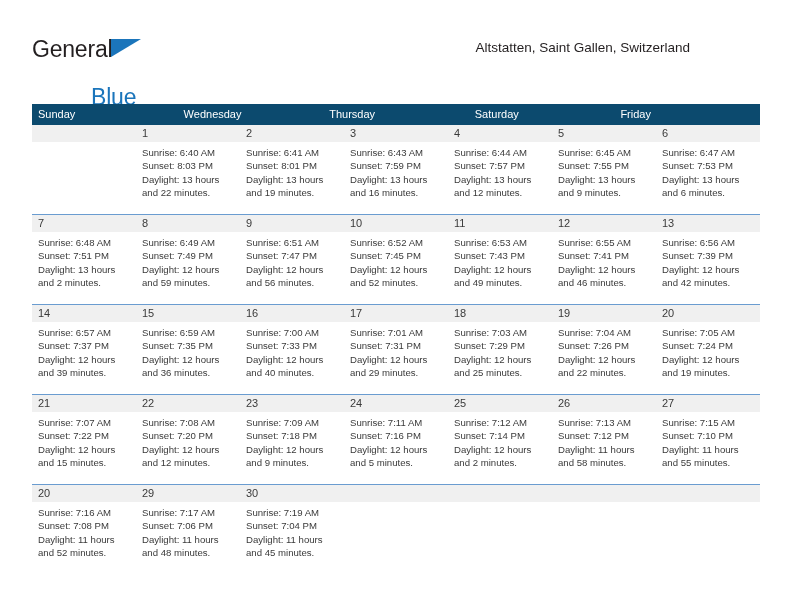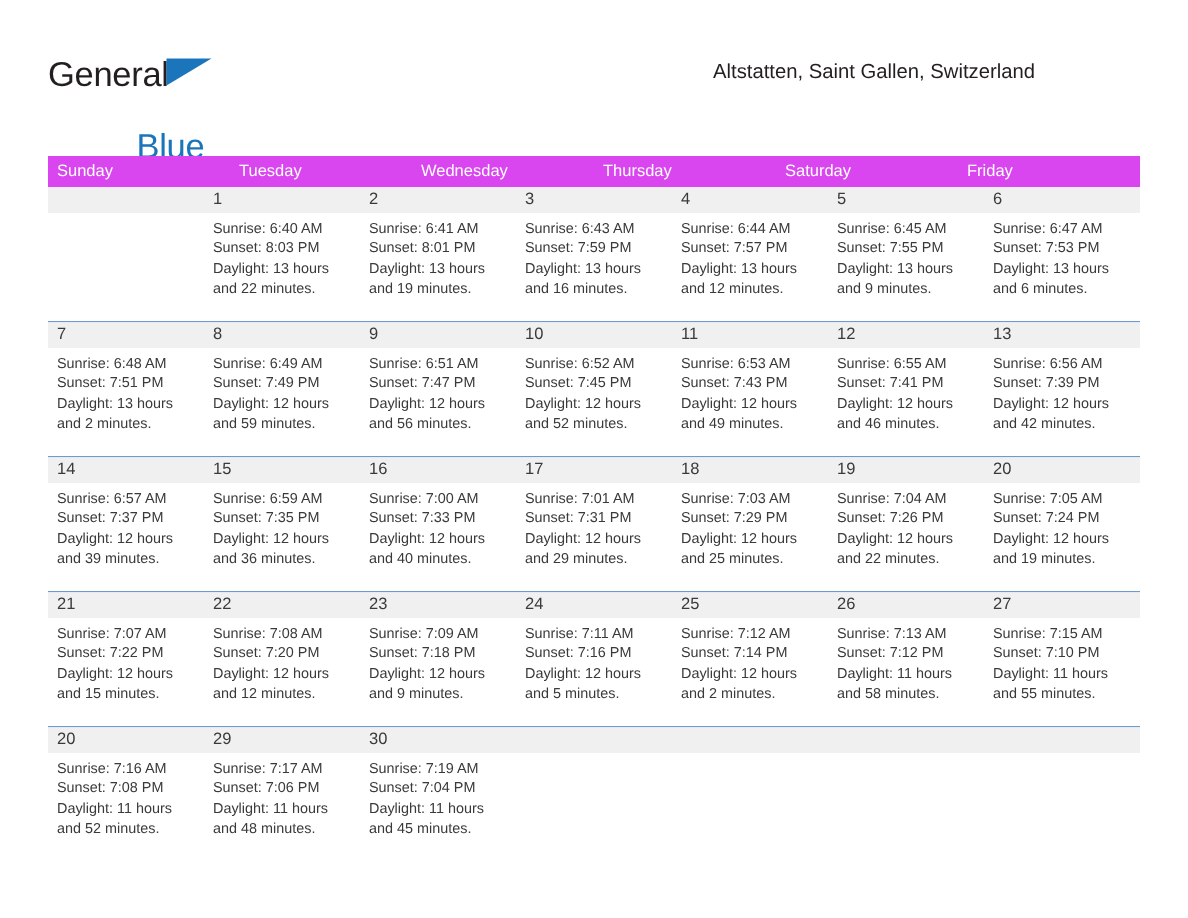--- a/index.html
+++ b/index.html
@@ -87,21 +87,21 @@
   
   .calendar {
     position: absolute;
     left: 32px;
     top: 104px;
     width: 728px;
   }
   .weekdays {
     display: flex;
     width: 100%;
-    background: #d946ef;
+    background: #0c4a6e;
     height: 21px;
   }
   .weekday {
     flex: 1 1 0;
     color: #ffffff;
     font-size: 11px;
     line-height: 21px;
     padding-left: 6px;
     font-family: "Liberation Sans", sans-serif;
     overflow: hidden;
@@ -160,21 +160,20 @@
 
     <div class="title-block">
       <div class="cal-subtitle">Altstatten, Saint Gallen, Switzerland</div>
     </div>
 
   </div>
 
   <div class="calendar">
     <div class="weekdays" id="weekday-row">
         <div class="weekday">Sunday</div>
-        <div class="weekday">Tuesday</div>
         <div class="weekday">Wednesday</div>
         <div class="weekday">Thursday</div>
         <div class="weekday">Saturday</div>
         <div class="weekday">Friday</div>
       </div>
     <div id="weeks-container">
         <div class="week first">
           <div class="daycell empty">
             <div class="datebar"></div>
           </div>

